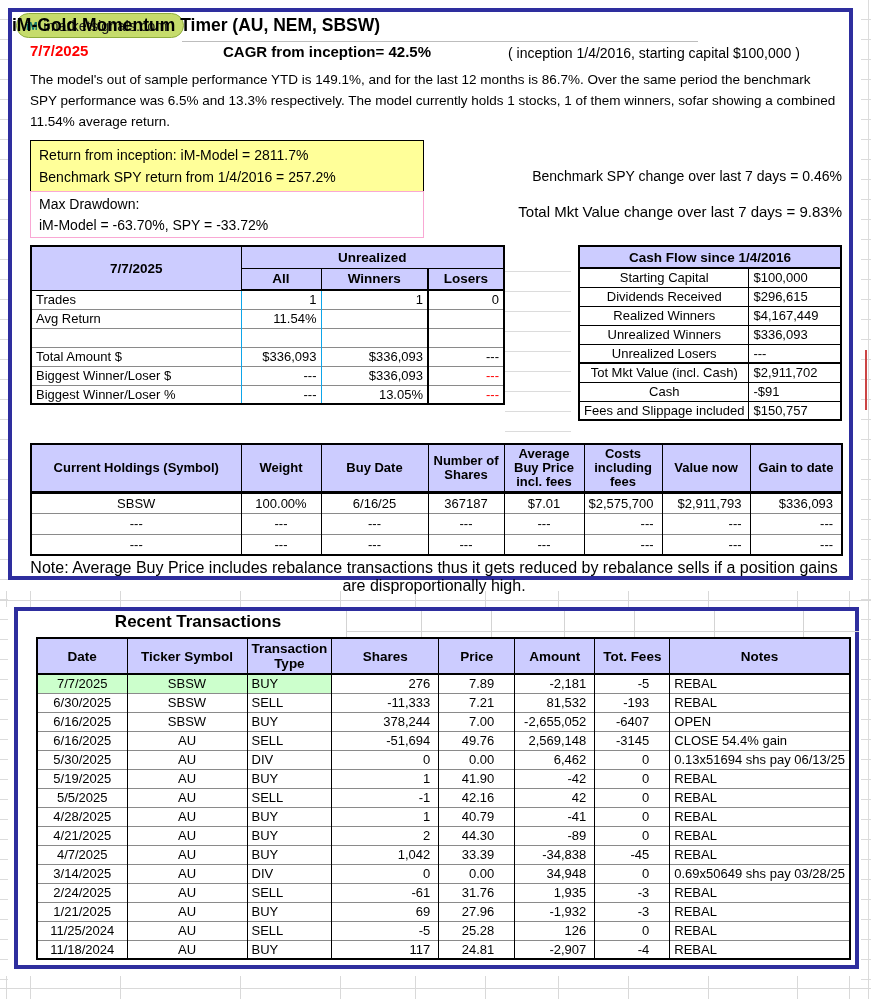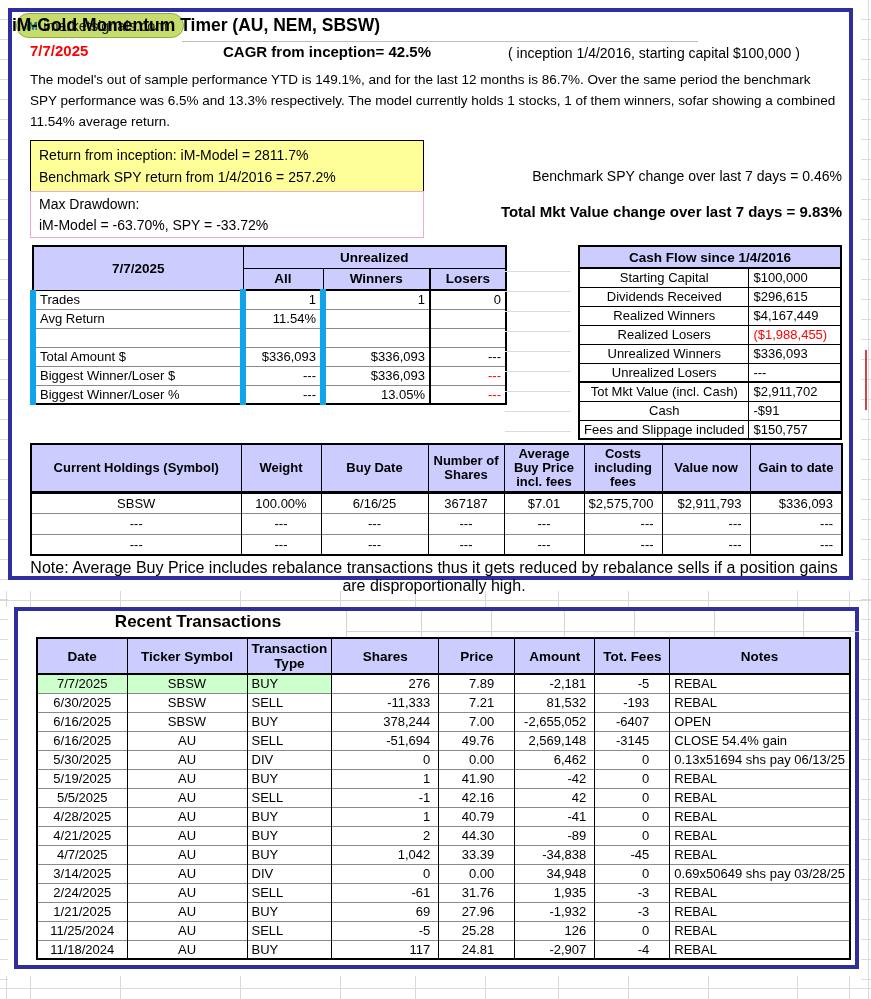--- a/index.html
+++ b/index.html
@@ -63,34 +63,34 @@
   .date  { position:absolute; left:18px; top:30px; font-size:15px; font-weight:bold; color:#ff0000; }
   .cagr  { position:absolute; left:150px; top:31px; width:330px; text-align:center; font-weight:bold; font-size:15px; }
   .inception { position:absolute; left:496px; top:33px; font-size:14px; }
   .para  { position:absolute; left:18px; top:57px; width:806px; font-size:13.5px; line-height:21px; }
 
   .ybox  { position:absolute; left:18px; top:128px; width:394px; height:52px; background:#ffff99;
            border:1px solid #000; padding:3px 8px; font-size:14px; line-height:22px; }
   .ddbox { position:absolute; left:18px; top:179px; width:394px; height:47px; background:#fff;
            border:1px solid #f9a8d4; padding:2px 8px; font-size:14px; line-height:21px; }
   .spy7  { position:absolute; left:420px; top:156px; width:410px; text-align:right; font-size:14px; }
-  .mkt7  { position:absolute; left:420px; top:191px; width:410px; text-align:right; font-size:15px; font-weight:bold; }
+  .mkt7  { position:absolute; left:420px; top:191px; width:410px; text-align:right; font-size:15px; font-weight:normal; }
 
   
   table { position:absolute; border-collapse:collapse; table-layout:fixed; font-size:13px; background:#fff; }
   td,th { padding:0 4px; overflow:hidden; white-space:nowrap; }
   th { background:#ccccff; font-weight:bold; text-align:center; font-size:13.5px; }
 
   
   .unrl { left:18px; top:233px; border:2px solid #000; }
   .unrl thead tr { height:22px; }
   .unrl tbody tr { height:19px; }
   .unrl th { border:1px solid #000; }
   .unrl tr.h2 th { border-bottom:2px solid #000; }
-  .unrl td { border-left:6px solid #0ea5e9; border-top:1px solid #8a8a8a; }
+  .unrl td { border-left:1px solid #0ea5e9; border-top:1px solid #8a8a8a; }
   .unrl td.lab { text-align:left; }
   .unrl td.num { text-align:right; }
   .unrl .lsr { border-left:2px solid #000; }
   .unrl td.red { color:#ff0000; }
 
   
   .cf { left:566px; top:233px; border:2px solid #000; }
   .cf th { border-bottom:2px solid #000; height:22px; }
   .cf tbody tr { height:19px; }
   .cf td { border-top:1px solid #000; }
@@ -249,24 +249,20 @@
           <tr>
             <td>Dividends Received</td>
             <td>$296,615</td>
           </tr>
 
           <tr>
             <td>Realized Winners</td>
             <td>$4,167,449</td>
           </tr>
 
-          <tr class="red-row">
-            <td>Realized Losers</td>
-            <td>($1,988,455)</td>
-          </tr>
 
           <tr>
             <td>Unrealized Winners</td>
             <td>$336,093</td>
           </tr>
 
           <tr>
             <td>Unrealized Losers</td>
             <td>---</td>
           </tr>

